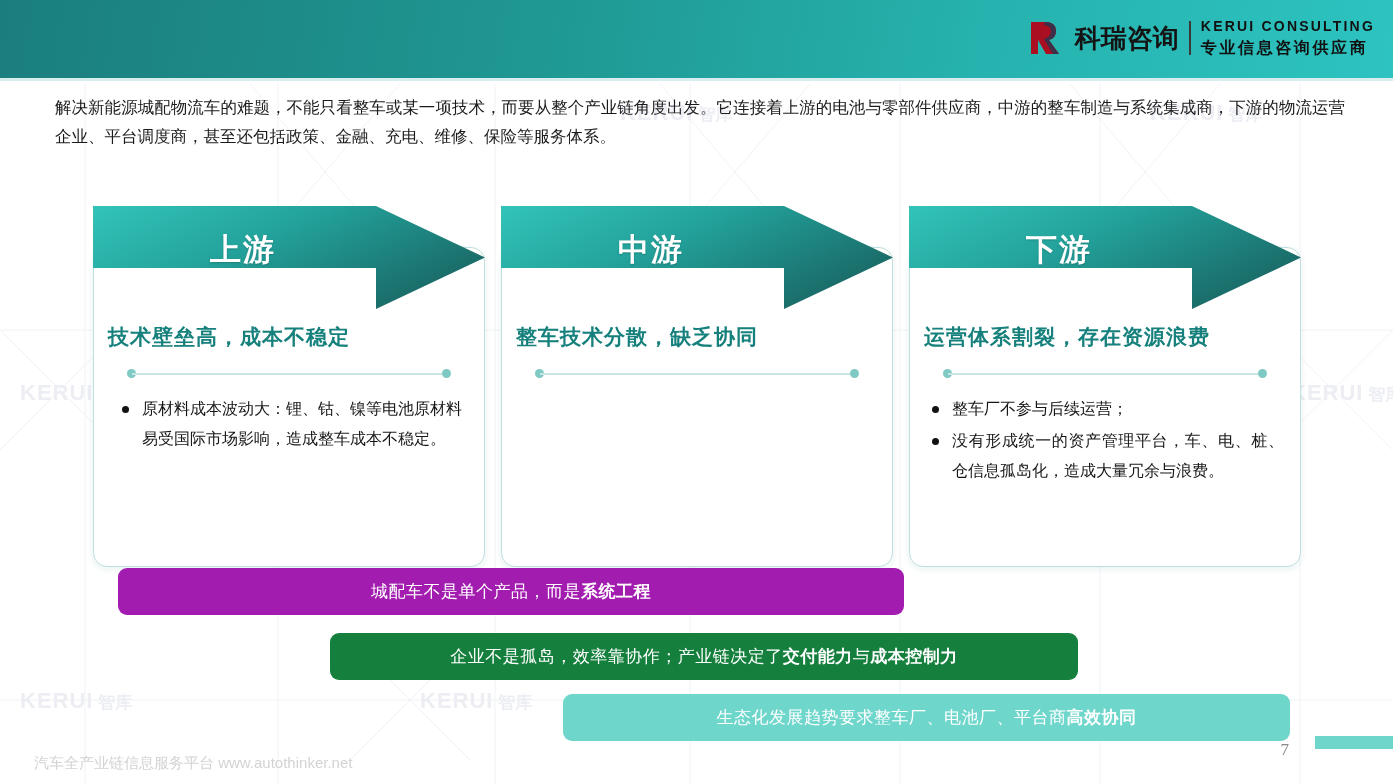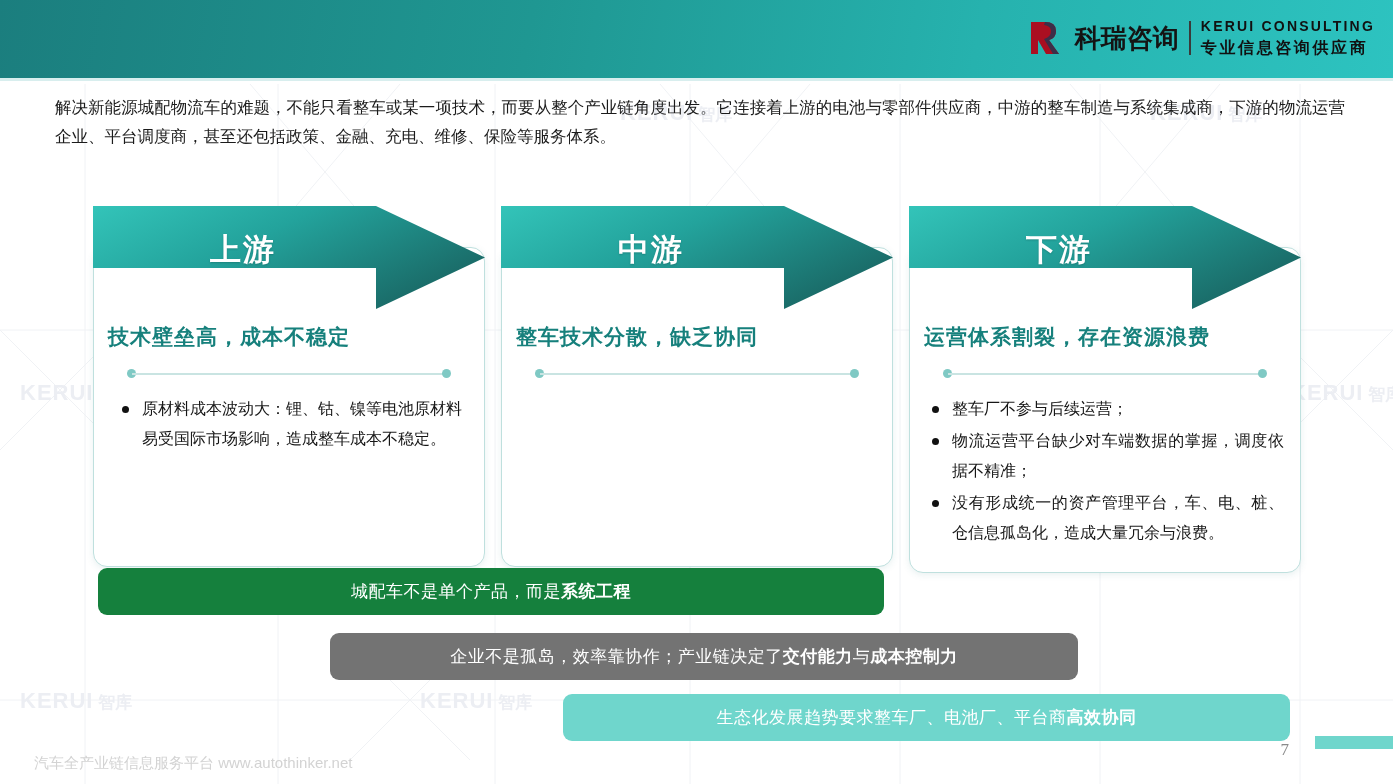--- a/index.html
+++ b/index.html
@@ -433,31 +433,30 @@
       </div>
       <div class="card-body">
         <div class="card-heading">运营体系割裂，存在资源浪费</div>
         <div class="card-divider">
           <span class="dot left"></span>
           <span class="dline"></span>
           <span class="dot right"></span>
         </div>
         <ul class="bullets">
           <li>整车厂不参与后续运营；</li>
-          <li>物流运营平台缺少对车端数据的掌握，调度依据不精准；</li>
           <li>没有形成统一的资产管理平台，车、电、桩、仓信息孤岛化，造成大量冗余与浪费。</li>
         </ul>
       </div>
     </div>
   </div>
 
-  <div class="banner banner-1" style="background: #15803d;">
+  <div class="banner banner-1" style="background: #a21caf; margin-left: 20px;">
     <span><span>城配车不是单个产品，而是</span><b>系统工程</b></span>
   </div>
-  <div class="banner banner-2" style="background: #737373;">
+  <div class="banner banner-2" style="background: #15803d;">
     <span><span>企业不是孤岛，效率靠协作；产业链决定了</span><b>交付能力</b><span>与</span><b>成本控制力</b></span>
   </div>
   <div class="banner banner-3" style="background: rgb(111, 214, 204);">
     <span><span>生态化发展趋势要求整车厂、电池厂、平台商</span><b>高效协同</b></span>
   </div>
 
   <div class="footer-text">汽车全产业链信息服务平台 www.autothinker.net</div>
   <div class="page-number">7</div>
   <div class="footer-accent"></div>
 

